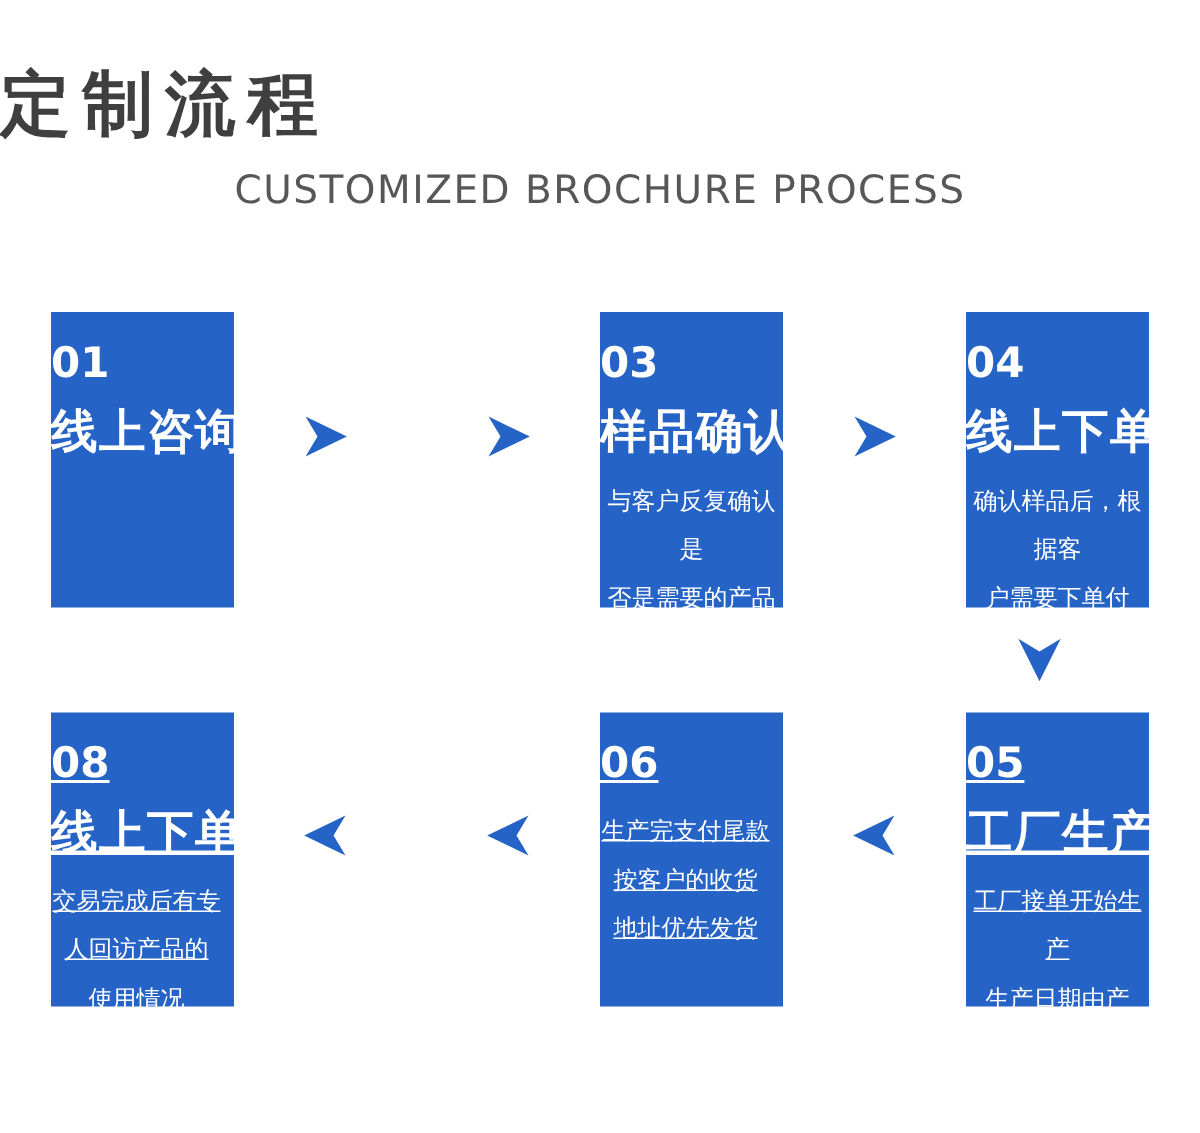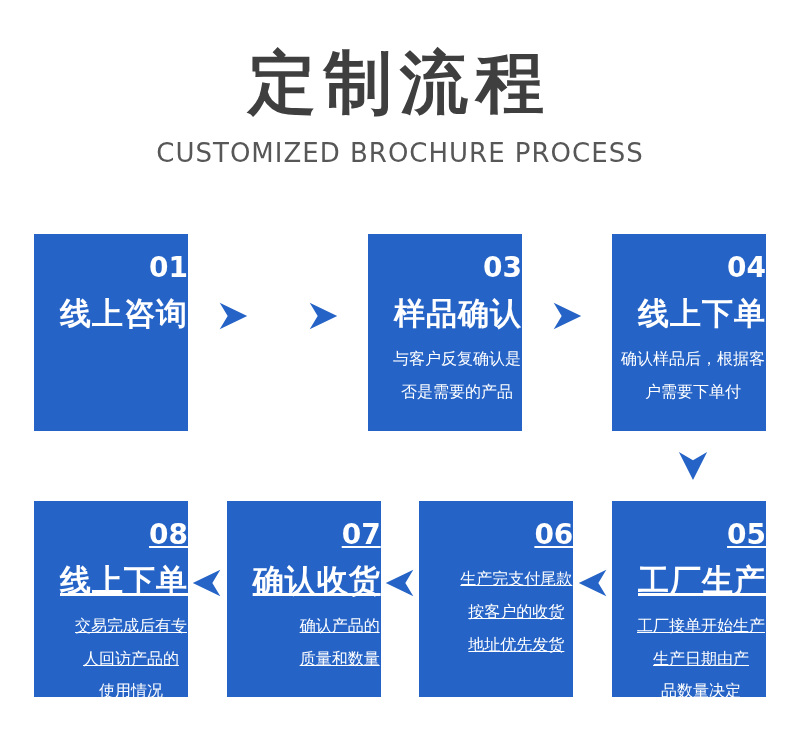--- a/index.html
+++ b/index.html
@@ -17,22 +17,22 @@
   .page {
     position: relative;
     width: 800px;
     height: 755px;
     margin: 0 auto;
     background: var(--background);
     overflow: hidden;
   }
   .page-title {
     margin-top: 42px;
-    text-align: center;
-    font-size: 68px;
+    text-align: left;
+    font-size: 47px;
     font-weight: bold;
     color: var(--title-color);
     letter-spacing: 8px;
     line-height: 1.2;
   }
   .page-subtitle {
     margin-top: 14px;
     text-align: center;
     font-size: 26px;
     font-weight: normal;
@@ -40,26 +40,26 @@
     letter-spacing: 1px;
   }
   .flow-row {
     display: flex;
     justify-content: space-between;
     align-items: stretch;
     padding: 0 34px;
   }
   .flow-row.top { margin-top: 66px; }
   .step-box {
-    width: 154px;
+    width: 122px;
     background: var(--box-blue);
     color: #ffffff;
     display: flex;
     flex-direction: column;
-    align-items: flex-end;
+    align-items: flex-start;
     text-align: center;
     padding-top: 16px;
   }
   .row-top .step-box, .flow-row.top .step-box { height: 197px; }
   .flow-row.bottom .step-box { height: 196px; text-decoration: underline; }
   .step-number {
     font-size: 28px;
     font-weight: bold;
     line-height: 1.3;
   }
@@ -165,26 +165,20 @@
 人回访产品的
 使用情况</div>
     </div>
 
     <div class="arrow-slot">
       <svg viewBox="0 0 36 36" aria-hidden="true">
           <polygon points="33,3 2,18 33,33 24,18"></polygon>
         </svg>
     </div>
 
-    <div class="step-box">
-      <div class="step-number">07</div>
-      <div class="step-title">确认收货</div>
-      <div class="step-desc">确认产品的
-质量和数量</div>
-    </div>
 
     <div class="arrow-slot">
       <svg viewBox="0 0 36 36" aria-hidden="true">
           <polygon points="33,3 2,18 33,33 24,18"></polygon>
         </svg>
     </div>
 
     <div class="step-box">
       <div class="step-number">06</div>
       <div class="step-desc">生产完支付尾款

